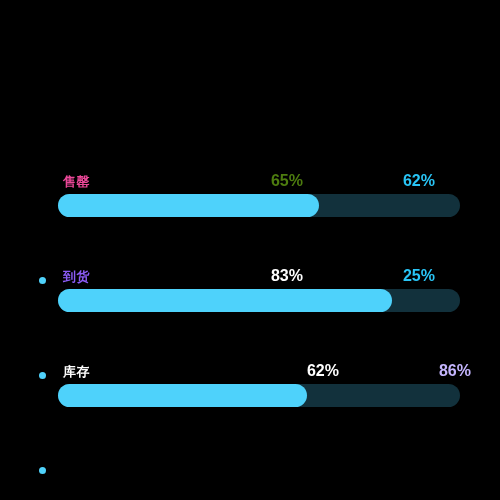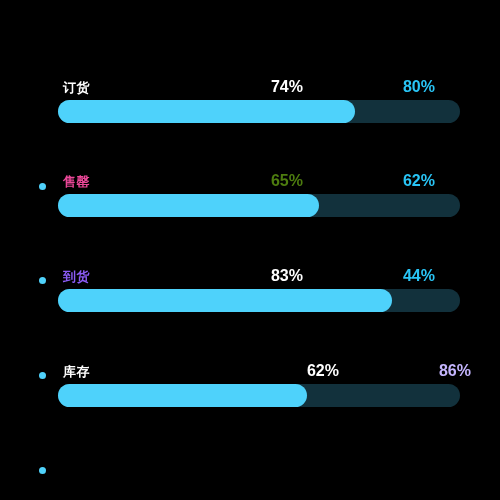--- a/index.html
+++ b/index.html
@@ -85,45 +85,36 @@
     border-radius: 12px;
     background: #4ed2fb;
   }
 </style>
 </head>
 <body>
 
 <div id="stage" style="background: rgb(0, 0, 0);">
   <div class="rows">
 
-    <div class="row" style="top:80px;">
-      <span class="row-dot" style="background: rgb(79, 210, 251);"></span>
-      <span class="row-label" style="color: rgb(255, 255, 255);">订货</span>
-      <span class="val-primary" style="right: 197px; color: rgb(255, 255, 255);">74%</span>
-      <span class="val-secondary" style="right: 65px; color: rgb(41, 197, 246);">80%</span>
-      <div class="track" style="background: rgb(18, 49, 60);">
-        <div class="fill" style="width: 74%; background: rgb(78, 210, 251);"></div>
-      </div>
-    </div>
 
     <div class="row" style="top:174px;">
       <span class="row-dot" style="background: rgb(79, 210, 251);"></span>
       <span class="row-label" style="color: #ec4899;">售罄</span>
       <span class="val-primary" style="right: 197px; color: #4d7c0f; text-align: center;">65%</span>
       <span class="val-secondary" style="right: 65px; color: rgb(41, 197, 246);">62%</span>
       <div class="track" style="background: rgb(18, 49, 60);">
         <div class="fill" style="width: 65%; background: rgb(78, 210, 251);"></div>
       </div>
     </div>
 
     <div class="row" style="top:269px;">
       <span class="row-dot" style="background: rgb(79, 210, 251);"></span>
       <span class="row-label" style="color: #8b5cf6;">到货</span>
       <span class="val-primary" style="right: 197px; color: rgb(255, 255, 255);">83%</span>
-      <span class="val-secondary" style="right: 65px; color: rgb(41, 197, 246);">44%</span>
+      <span class="val-secondary" style="right: 65px; color: rgb(41, 197, 246);">25%</span>
       <div class="track" style="background: rgb(18, 49, 60);">
         <div class="fill" style="width: 83%; background: rgb(78, 210, 251);"></div>
       </div>
     </div>
 
     <div class="row" style="top:364px;padding-left:36px;">
       <span class="row-dot" style="background: rgb(79, 210, 251);"></span>
       <span class="row-label" style="color: rgb(255, 255, 255);">库存</span>
       <span class="val-primary" style="right: 197px; color: rgb(255, 255, 255);">62%</span>
       <span class="val-secondary" style="right: 65px; color: #c4b5fd;">86%</span>

